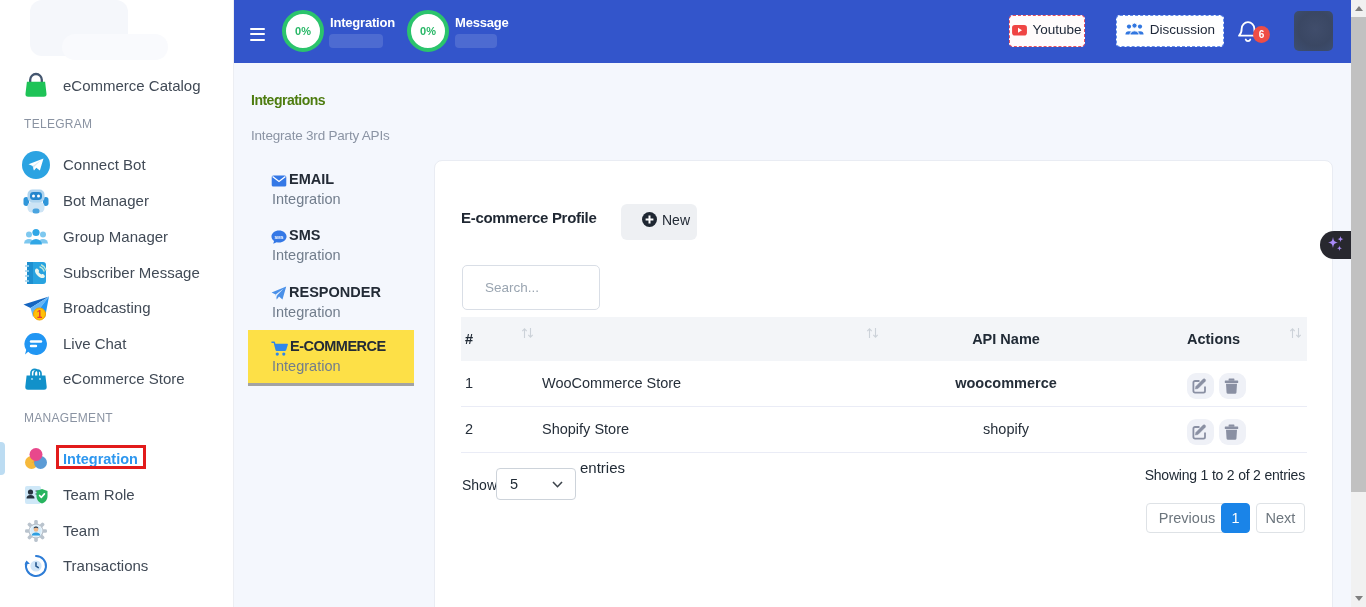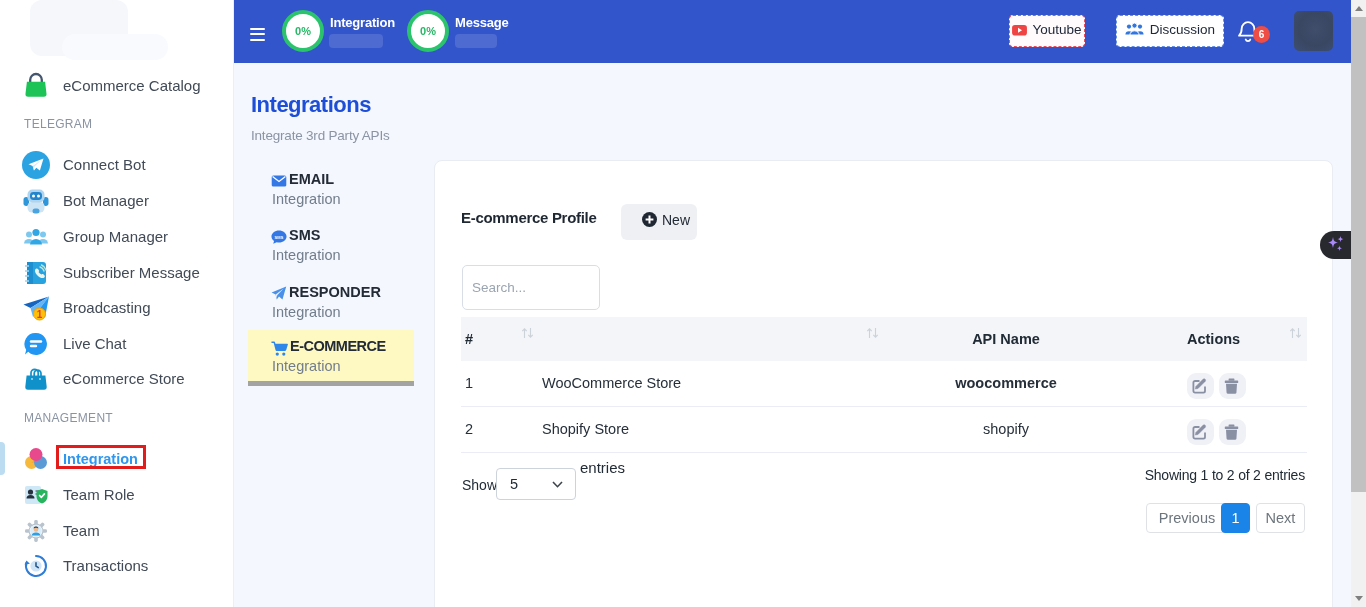--- a/index.html
+++ b/index.html
@@ -31,33 +31,33 @@
 
 #sbar { position:absolute; left:1351px; top:0; width:15px; height:607px; background:#f1f1f1; z-index:9; }
 #sbar .thumb { position:absolute; left:0px; top:17px; width:15px; height:475px; background:#c1c1c1; }
 #sbar .arr { position:absolute; left:3.5px; width:0; height:0; border-left:4px solid transparent; border-right:4px solid transparent; }
 
 
 #ai { position:absolute; left:1320px; top:231px; width:31px; height:28px; background:#28282f; border-radius:15px 0 0 15px; z-index:8; }
 
 
 #content { position:absolute; left:234px; top:63px; width:1117px; height:544px; }
-h1.pageh { position:absolute; left:17px; top:29px; font-size:22px; letter-spacing:-0.5px; font-weight:bold; color:#1d4ed8; }
+h1.pageh { position:absolute; left:17px; top:29px; font-size:14px; letter-spacing:-0.5px; font-weight:bold; color:#4d7c0f; }
 .pagesub { position:absolute; left:17px; top:65px; font-size:13.5px; letter-spacing:-0.2px; color:#8b94a4; }
 
 .navitem { position:absolute; left:14px; width:166px; height:56px; }
 .navitem .t1 { position:absolute; left:26px; top:8px; font-size:14.5px; font-weight:bold; color:#232b36; }
 .navitem .t2 { position:absolute; left:24px; top:28px; font-size:14.5px; color:#717d8c; }
 .navitem .nic { position:absolute; left:40px; top:9px; }
-.navactive { background:#fef9c3; border-bottom:5px solid #a3a3a3; }
+.navactive { background:#fde047; border-bottom:3px solid #a3a3a3; }
 
 #card { position:absolute; left:200px; top:97px; width:899px; height:470px; background:#fff; border:1px solid #e9ecf3; border-radius:8px; }
 .cardh { position:absolute; left:26px; top:48px; font-size:15px; letter-spacing:-0.3px; font-weight:bold; color:#1f2732; }
 #newbtn { position:absolute; left:186px; top:43px; width:76px; height:36px; background:#eef0f3; border-radius:6px; font-size:14px; color:#232b36; }
-#search { position:absolute; left:27px; top:104px; width:138px; height:45px; border:1px solid #d9dee6; border-radius:5px; font-size:13.5px; color:#9aa5b1; line-height:43px; padding-left:9px; }
+#search { position:absolute; left:27px; top:104px; width:138px; height:45px; border:1px solid #d9dee6; border-radius:5px; font-size:13.5px; color:#9aa5b1; line-height:43px; padding-left:22px; }
 
 
 #thead { position:absolute; left:26px; top:156px; width:846px; height:44px; background:#f3f5f8; }
 .th { position:absolute; top:0; line-height:44px; font-size:14.5px; font-weight:bold; color:#212b36; }
 .sort { position:absolute; top:8px; color:#c4cad2; }
 .trow { position:absolute; left:26px; width:846px; height:46px; border-bottom:1px solid #eaecf6; }
 .td { position:absolute; top:0; line-height:45px; font-size:14.5px; color:#262f3a; }
 .actbtn { position:absolute; top:12px; width:27px; height:26px; background:#eff1f7; border-radius:9px; }
 .actbtn svg { margin:5px; display:block; }
 

